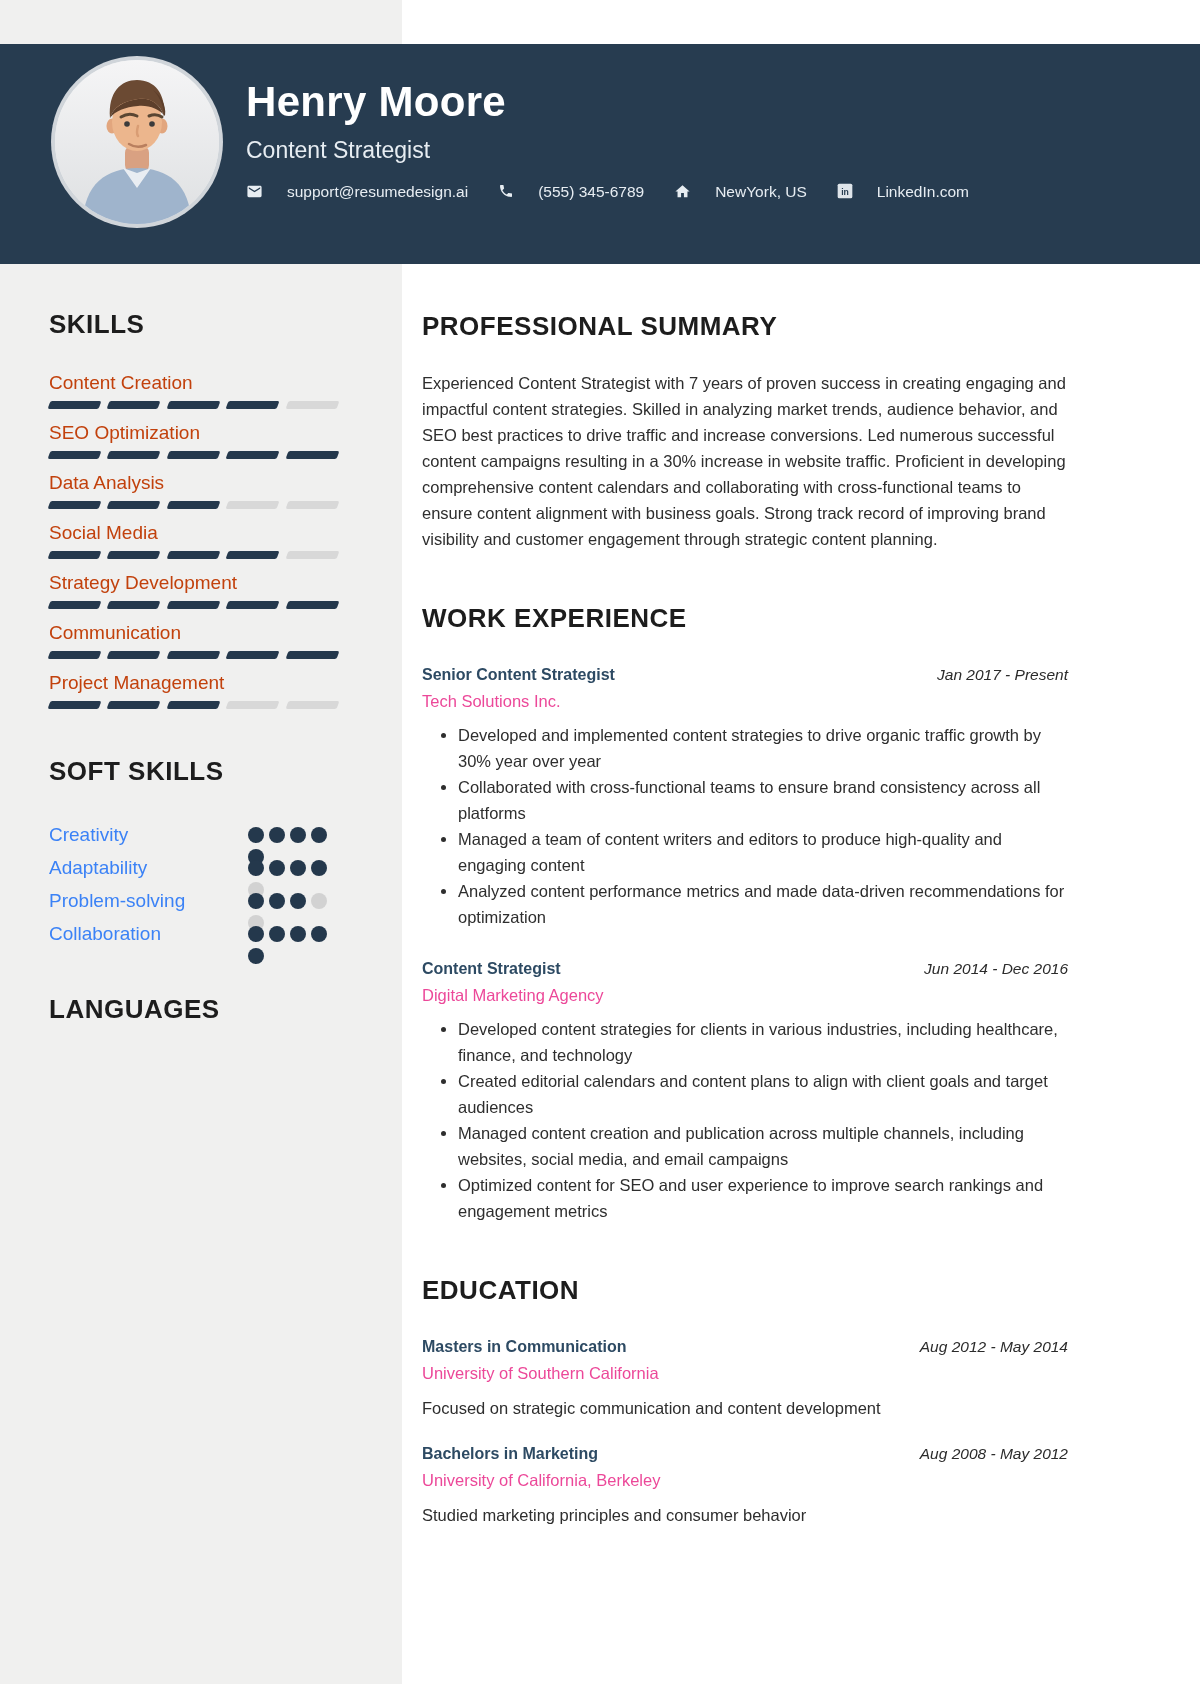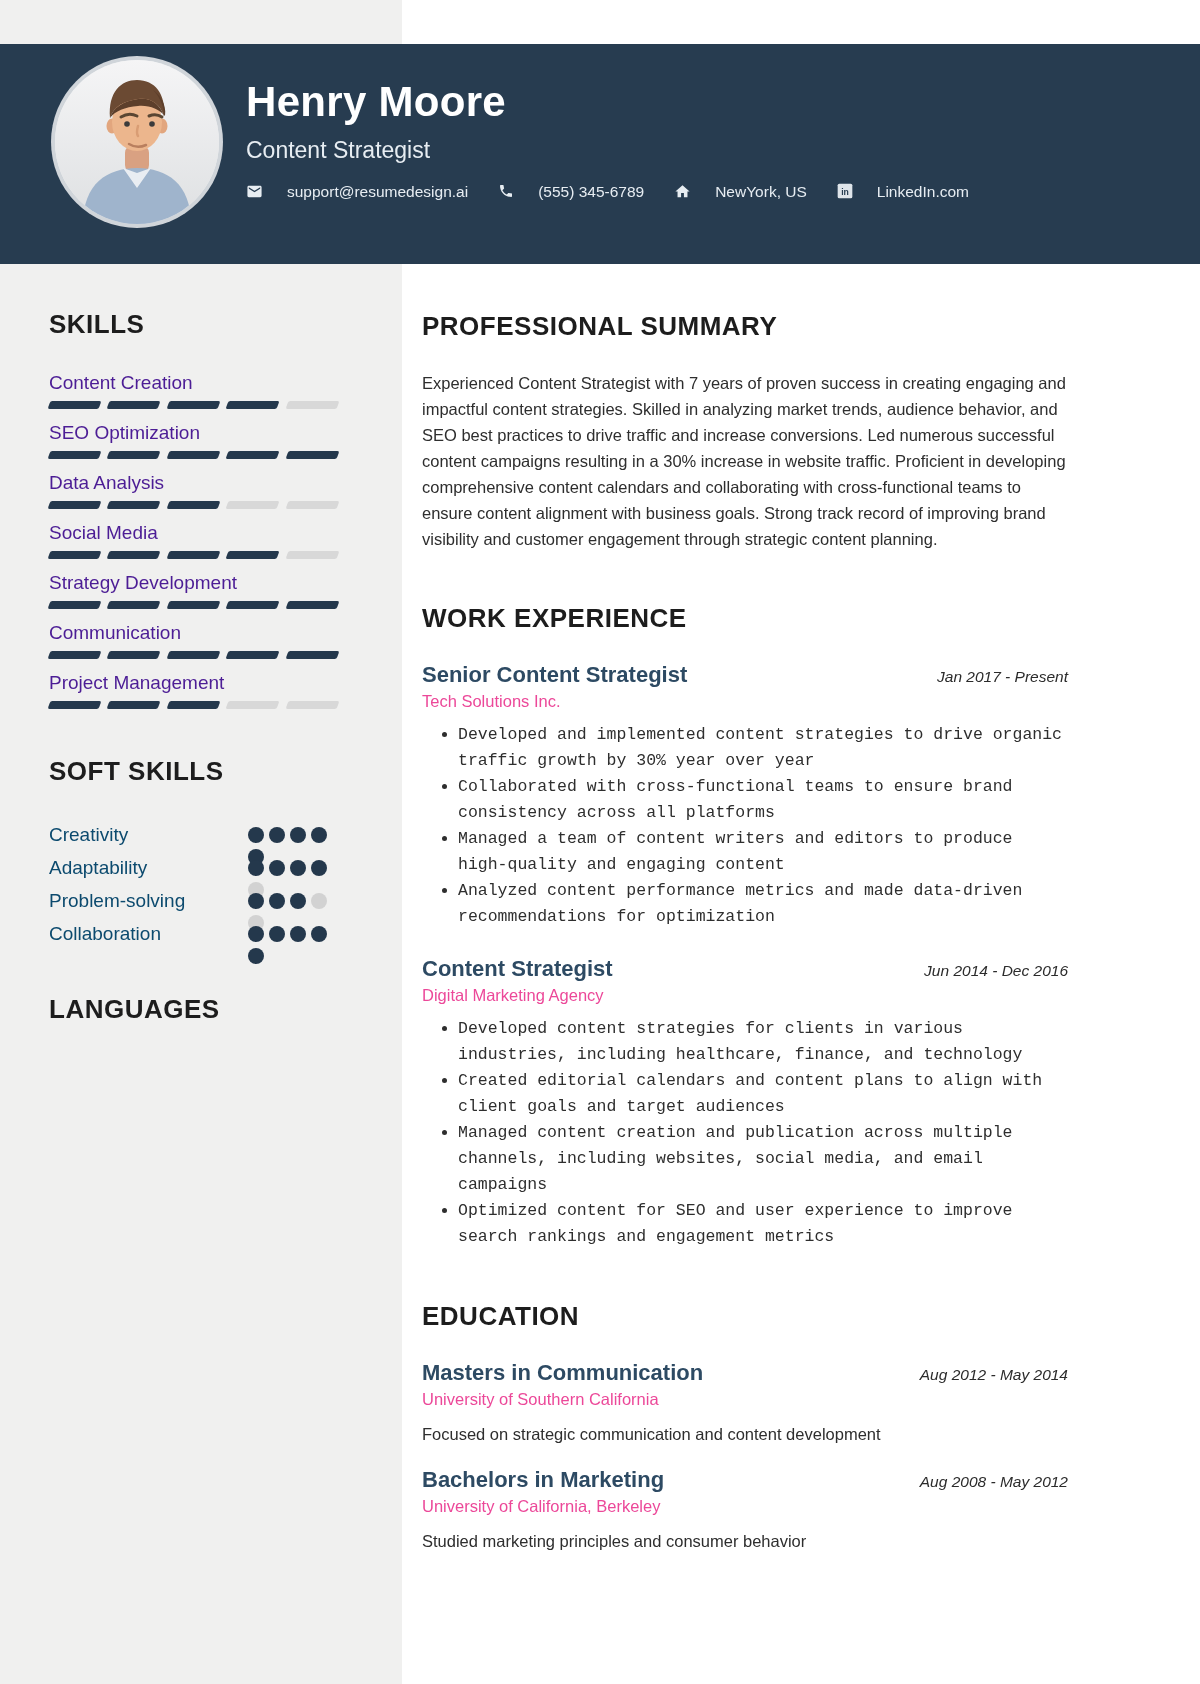--- a/index.html
+++ b/index.html
@@ -31,47 +31,47 @@
   .contact-item svg { display: block; }
 
   
   .sidebar { position: absolute; left: 0; top: 238px; width: 402px; padding: 70px 64px 0 49px; }
   .sidebar h2, .main h2 {
     margin: 0; font-size: 26px; line-height: 32px; font-weight: bold;
     color: #1d1d1d; letter-spacing: .5px;
   }
   .sidebar h2 { margin-bottom: 30px; }
   .skill { height: 50px; }
-  .skill-label { font-size: 19px; line-height: 26px; color: #4c1d95; }
+  .skill-label { font-size: 19px; line-height: 26px; color: #c2410c; }
   .skill-bar { display: flex; gap: 8px; margin-top: 5px; }
   .seg { flex: 1; height: 8px; border-radius: 2px; transform: skewX(-20deg); }
 
   .soft-h { margin-top: 35px !important; margin-bottom: 32px !important; }
   .soft-row { position: relative; height: 33px; }
-  .soft-label { font-size: 19px; line-height: 26px; padding-top: 3px; color: #0c4a6e; }
+  .soft-label { font-size: 19px; line-height: 26px; padding-top: 3px; color: #3b82f6; }
   .dots { position: absolute; left: 199px; top: 8px; width: 80px; display: flex; flex-wrap: wrap; column-gap: 5px; row-gap: 6px; }
   .dot { width: 16px; height: 16px; border-radius: 50%; }
 
   .lang-h { margin-top: 42px !important; margin-bottom: 28px !important; }
   .pills { display: flex; gap: 8px; }
   .pill { background: #24384c; color: #fff; font-size: 19px; line-height: 23px; padding: 6px 17px; border-radius: 8px; }
 
   
   .main { position: absolute; left: 402px; top: 238px; width: 798px; padding: 72px 132px 0 20px; }
   .main h2 { margin-bottom: 28px; }
   .main h2.mt { margin-top: 50px; }
   .summary { margin: 0; font-size: 16.5px; line-height: 26px; color: #2e2e2e; }
 
   .job + .job { margin-top: 26px; }
   .entry-head { display: flex; justify-content: space-between; align-items: baseline; }
-  .entry-title { font-size: 22px; line-height: 26px; font-weight: bold; color: #2d4a63; }
+  .entry-title { font-size: 16px; line-height: 26px; font-weight: bold; color: #2d4a63; }
   .entry-dates { font-size: 15.5px; font-style: italic; color: #2b2b2b; }
   .entry-sub { font-size: 16.5px; line-height: 26px; color: #ec4899; }
   ul.bullets { margin: 8px 0 0; padding-left: 36px; }
-  ul.bullets li { font-size: 16.5px; line-height: 26px; color: #2e2e2e; font-family: Liberation Mono, monospace; }
+  ul.bullets li { font-size: 16.5px; line-height: 26px; color: #2e2e2e; }
 
   .edu + .edu { margin-top: 20px; }
   .edu-desc { margin-top: 9px; font-size: 16.5px; line-height: 26px; color: #2e2e2e; }
 </style>
 </head>
 <body>
 
 <div class="page">
   <div class="left-bg"></div>
 

